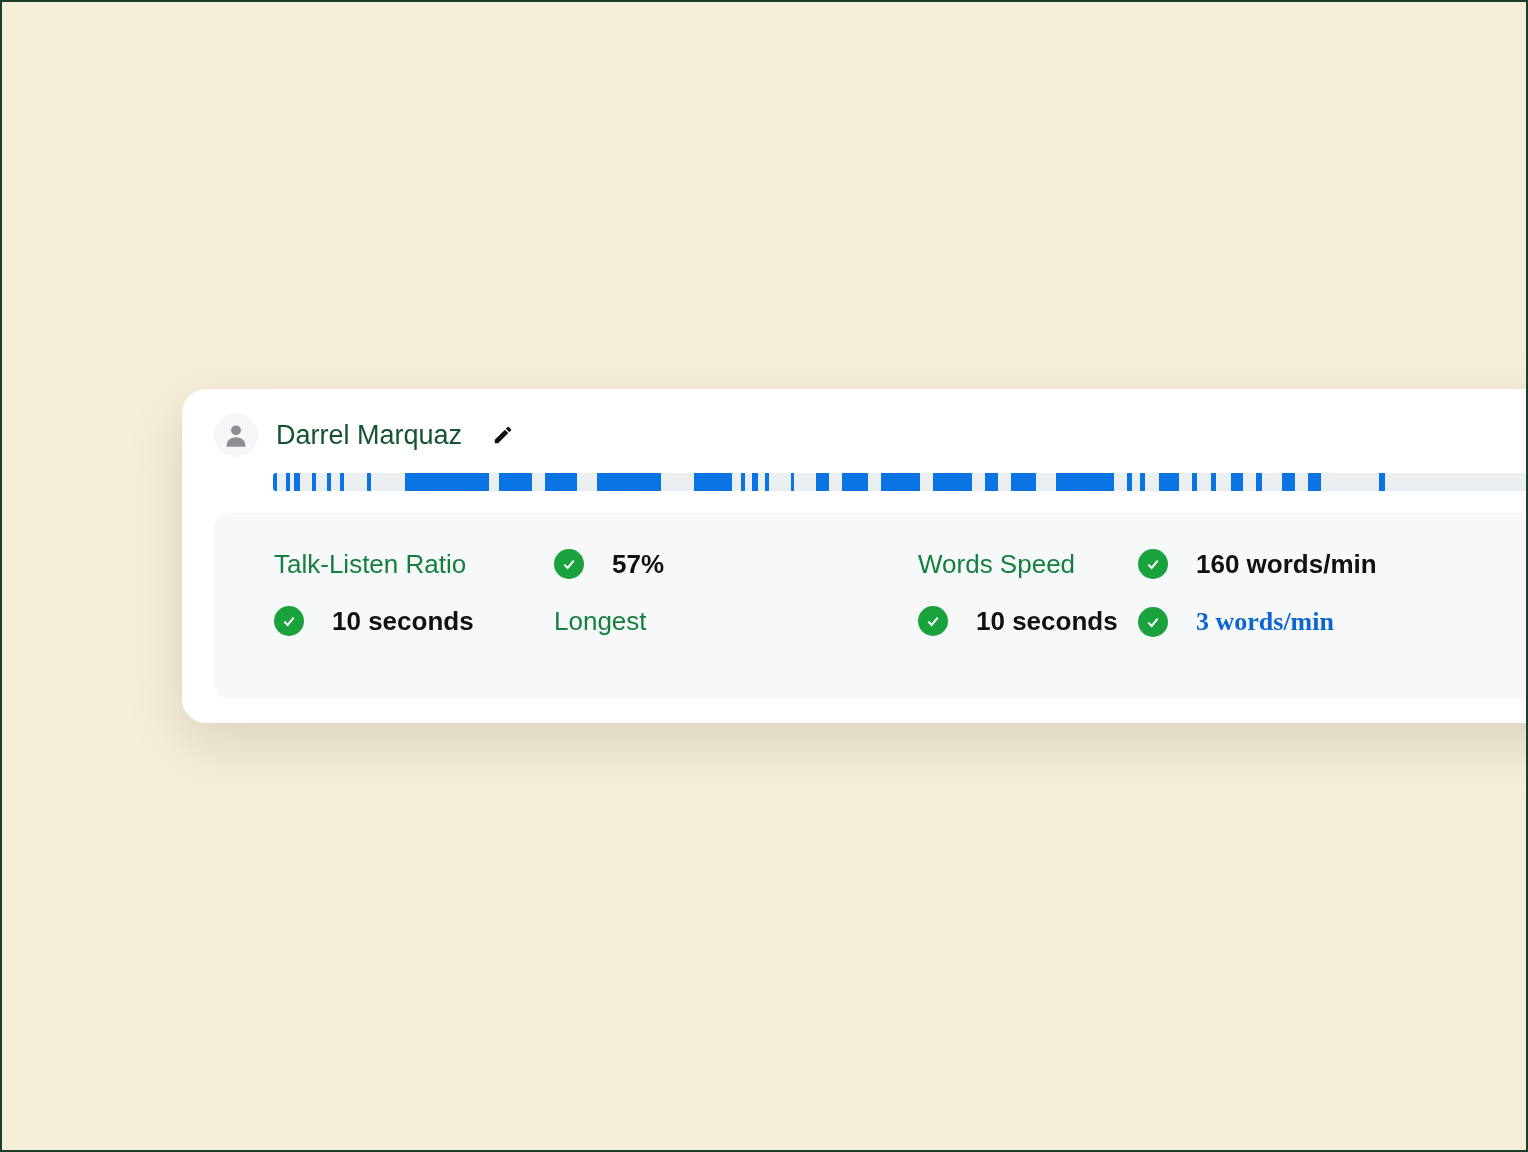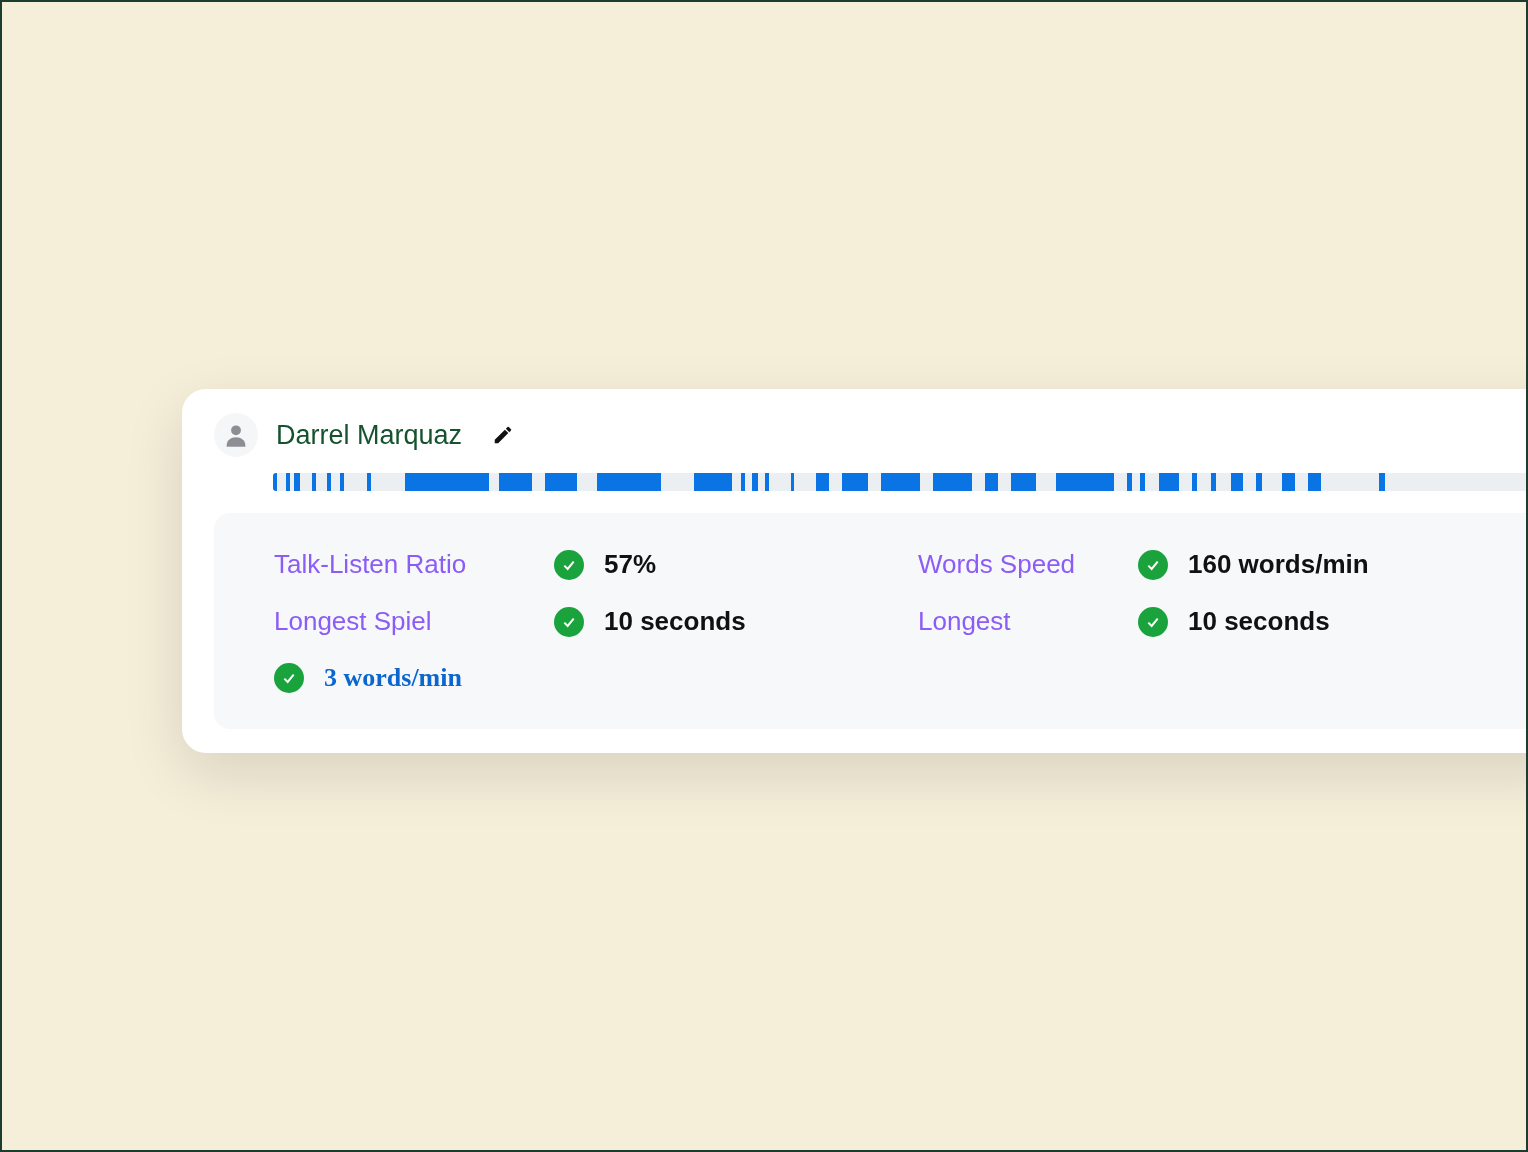--- a/index.html
+++ b/index.html
@@ -74,27 +74,27 @@
     background: #f6f8fa;
     border-radius: 16px;
     padding: 36px 48px 36px 60px;
     display: grid;
     grid-template-columns: 280px 1fr 220px 1fr;
     row-gap: 26px;
     align-items: center;
   }
   .metric-label {
     font-size: 26px;
-    color: #8b5cf6;
+    color: #15803d;
     font-weight: 400;
   }
   .metric-value {
     display: flex;
-    align-items: flex-end;
-    gap: 20px;
+    align-items: flex-start;
+    gap: 28px;
   }
   .check {
     width: 30px;
     height: 30px;
     border-radius: 50%;
     background: #1aa33c;
     display: flex;
     align-items: center;
     justify-content: center;
     flex-shrink: 0;
@@ -178,21 +178,20 @@
     <div class="metric-label">Words Speed</div>
     <div class="metric-value">
       <span class="check">
           <svg viewBox="0 0 24 24">
             <polyline points="5 13 10 18 19 7"></polyline>
           </svg>
         </span>
       <span class="val-text">160 words/min</span>
     </div>
 
-    <div class="metric-label">Longest Spiel</div>
     <div class="metric-value">
       <span class="check">
           <svg viewBox="0 0 24 24">
             <polyline points="5 13 10 18 19 7"></polyline>
           </svg>
         </span>
       <span class="val-text">10 seconds</span>
     </div>
 
     <div class="metric-label">Longest</div>

